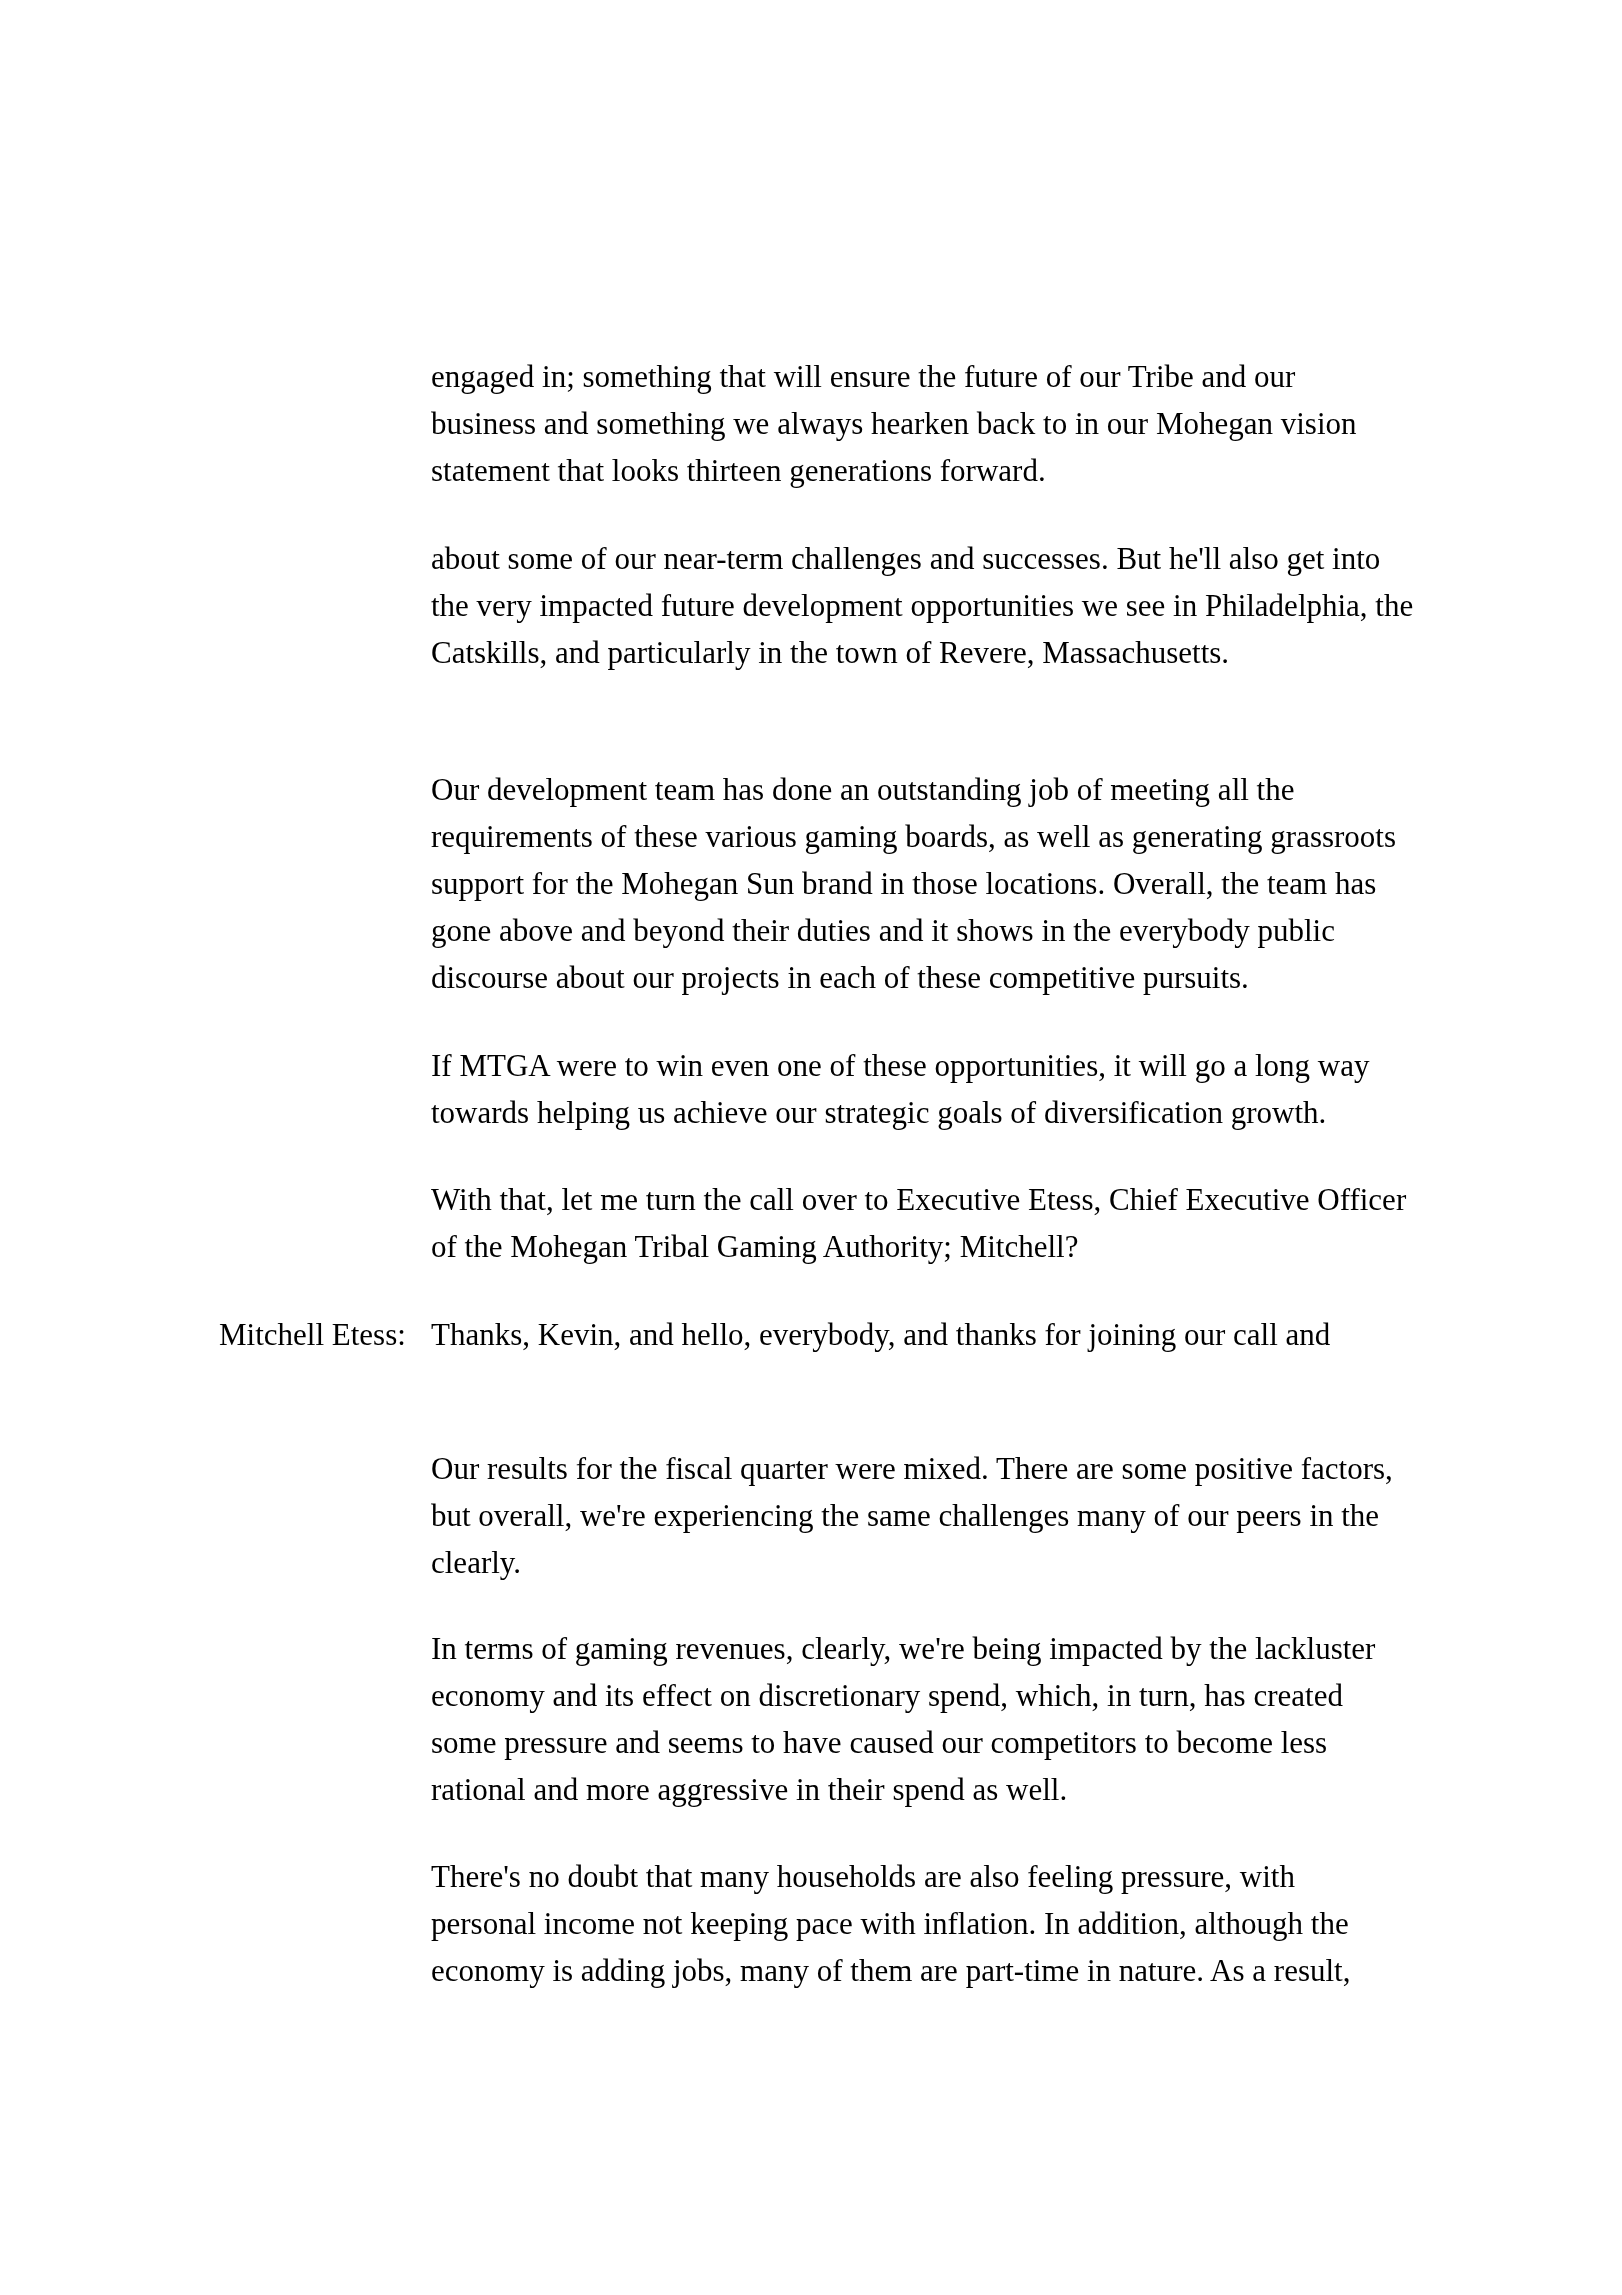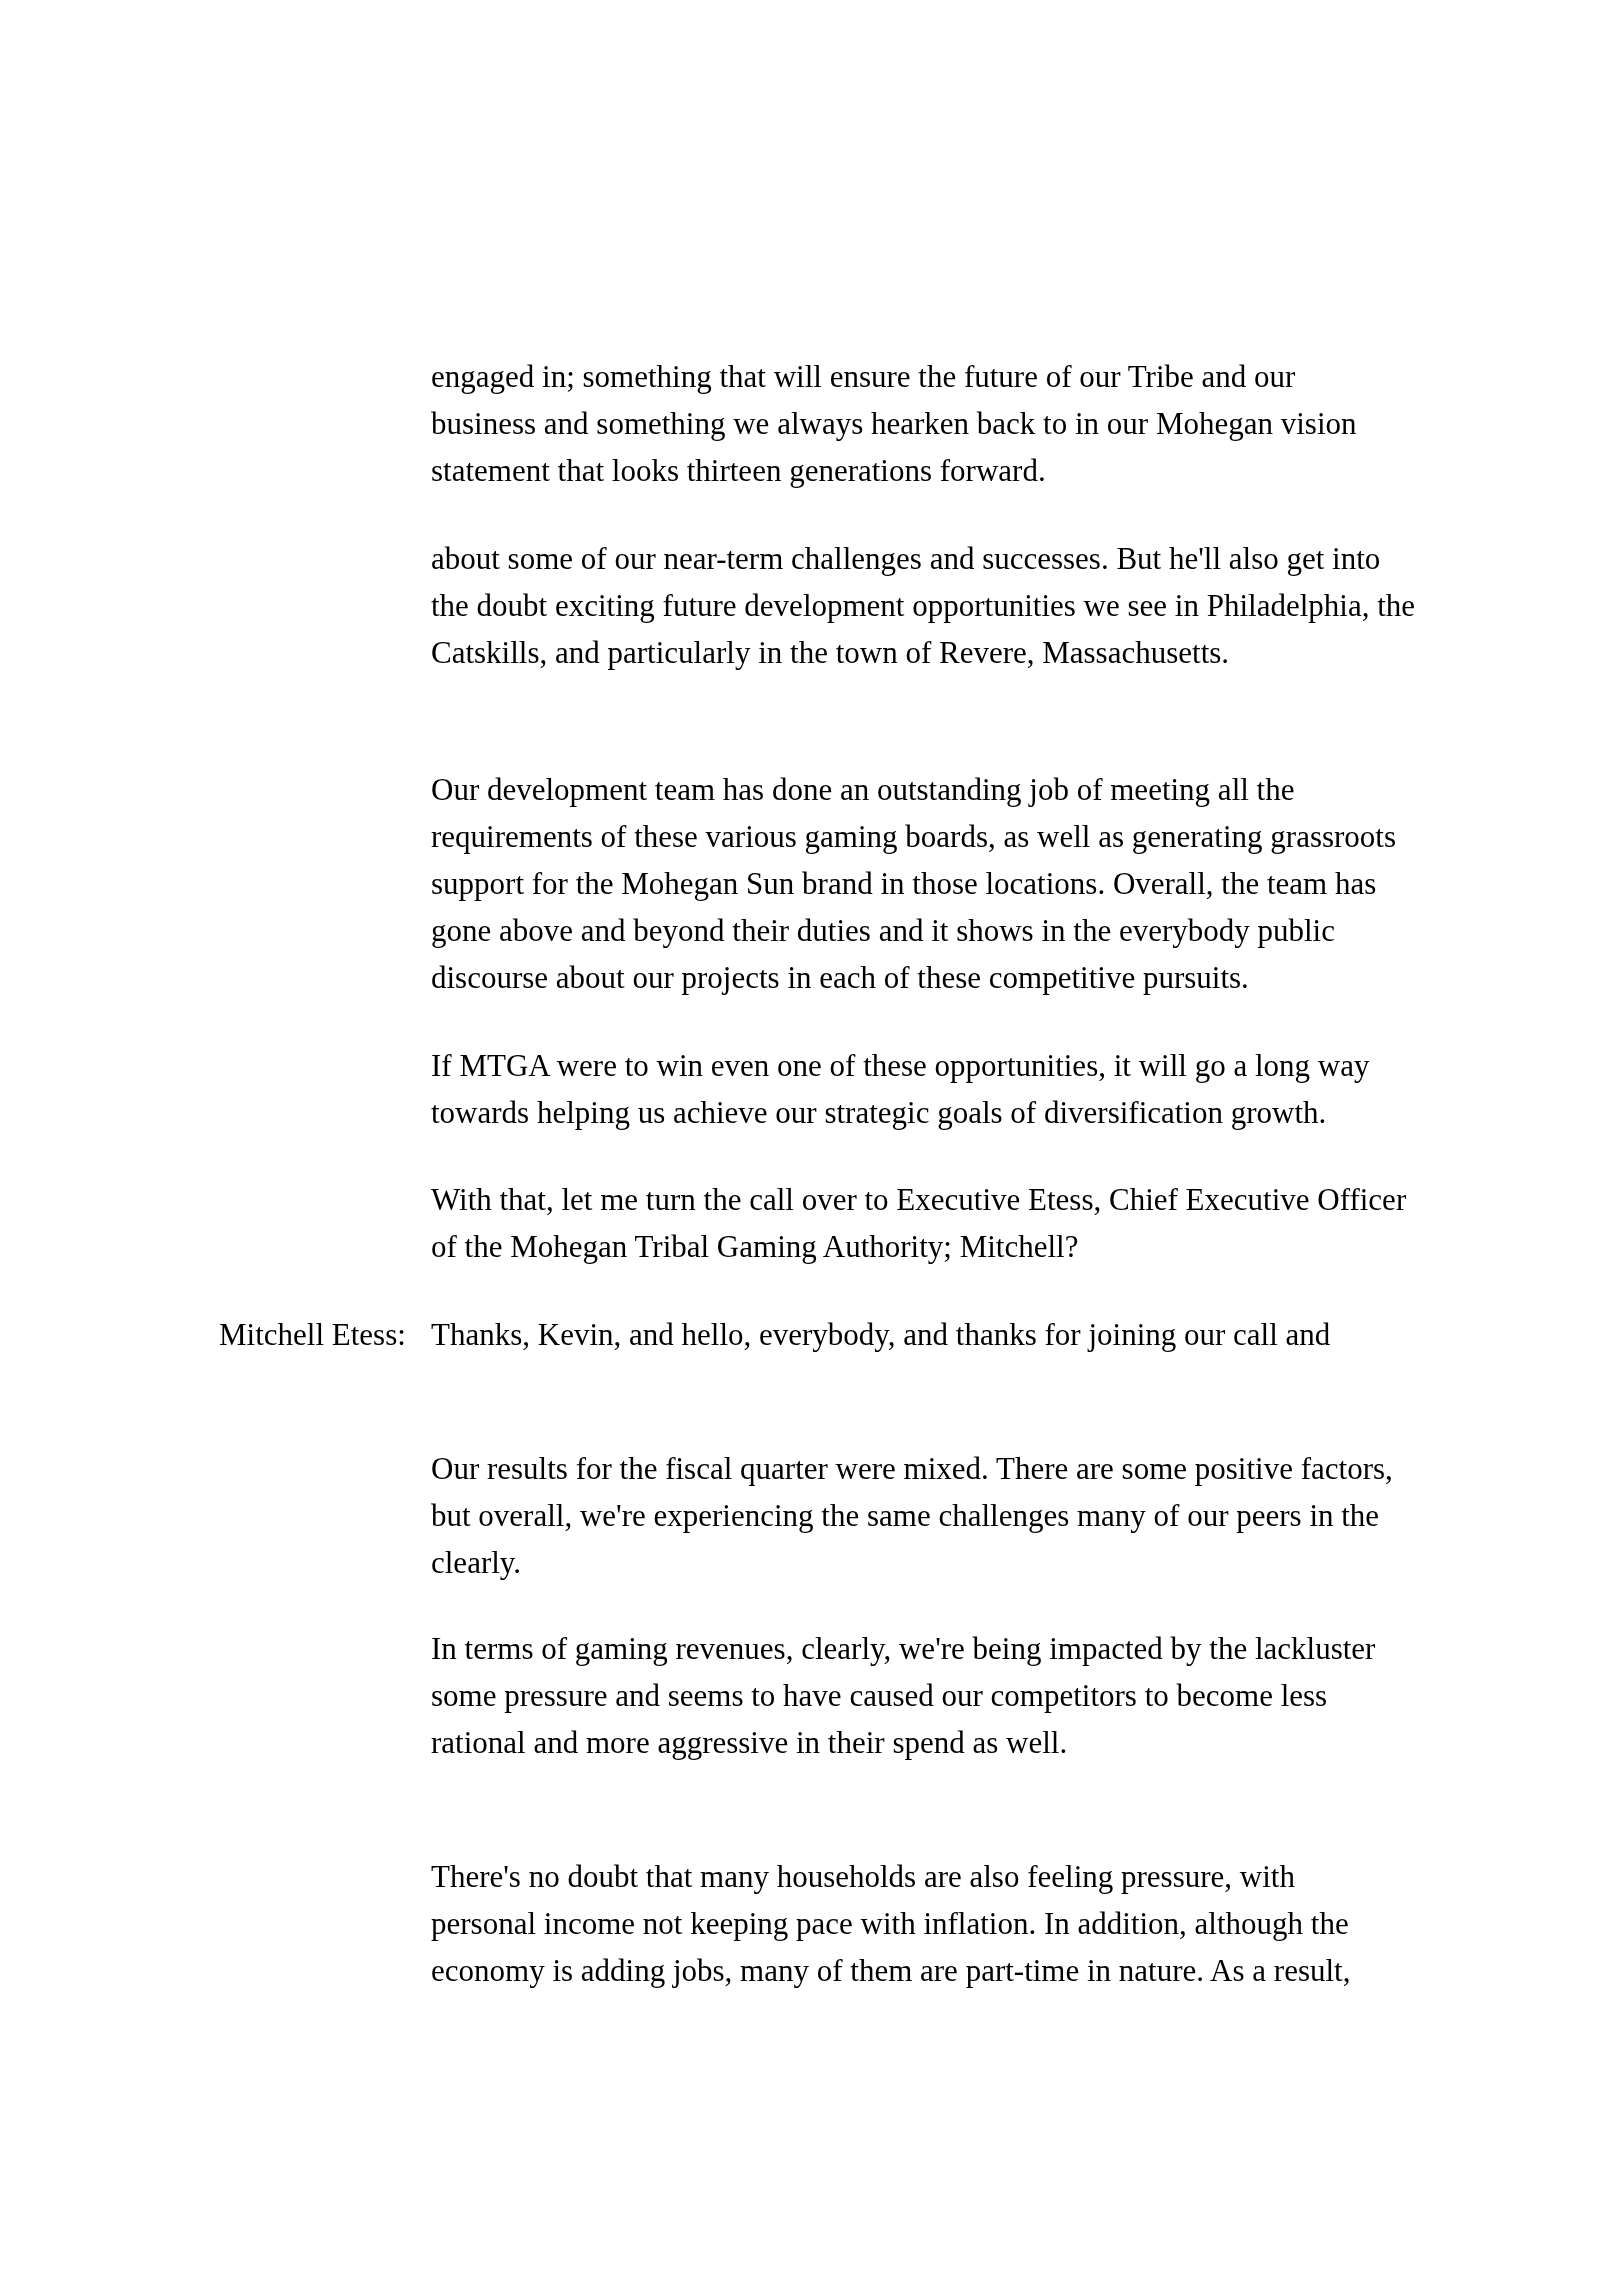--- a/index.html
+++ b/index.html
@@ -56,21 +56,21 @@
 <div class="page">
 
   <p class="para" style="top:353px;">
     <span class="line">engaged in; something that will ensure the future of our Tribe and our</span>
     <span class="line">business and something we always hearken back to in our Mohegan vision</span>
     <span class="line">statement that looks thirteen generations forward.</span>
   </p>
 
   <p class="para" style="top:535px;">
     <span class="line">about some of our near-term challenges and successes.  But he'll also get into</span>
-    <span class="line">the doubt exciting future development opportunities we see in Philadelphia, the</span>
+    <span class="line">the very impacted future development opportunities we see in Philadelphia, the</span>
     <span class="line">Catskills, and particularly in the town of Revere, Massachusetts.</span>
   </p>
 
   <p class="para" style="top:766px;">
     <span class="line">Our development team has done an outstanding job of meeting all the</span>
     <span class="line">requirements of these various gaming boards, as well as generating grassroots</span>
     <span class="line">support for the Mohegan Sun brand in those locations.  Overall, the team has</span>
     <span class="line">gone above and beyond their duties and it shows in the everybody public</span>
     <span class="line">discourse about our projects in each of these competitive pursuits.</span>
   </p>
@@ -94,20 +94,21 @@
   </p>
 
   <p class="para" style="top:1445px;">
     <span class="line">Our results for the fiscal quarter were mixed.  There are some positive factors,</span>
     <span class="line">but overall, we're experiencing the same challenges many of our peers in the</span>
     <span class="line">clearly.</span>
   </p>
 
   <p class="para" style="top:1625px;">
     <span class="line">In terms of gaming revenues, clearly, we're being impacted by the lackluster</span>
+    <span class="line">economy and its effect on discretionary spend, which, in turn, has created</span>
     <span class="line">some pressure and seems to have caused our competitors to become less</span>
     <span class="line">rational and more aggressive in their spend as well.</span>
   </p>
 
   <p class="para" style="top:1853px;">
     <span class="line">There's no doubt that many households are also feeling pressure, with</span>
     <span class="line">personal income not keeping pace with inflation.  In addition, although the</span>
     <span class="line">economy is adding jobs, many of them are part-time in nature.  As a result,</span>
   </p>
 

